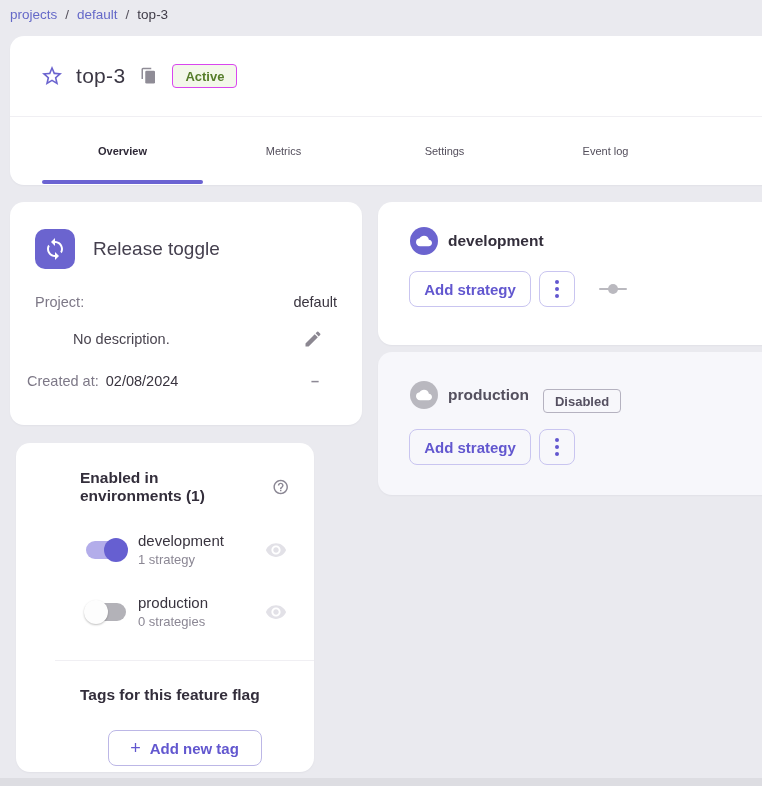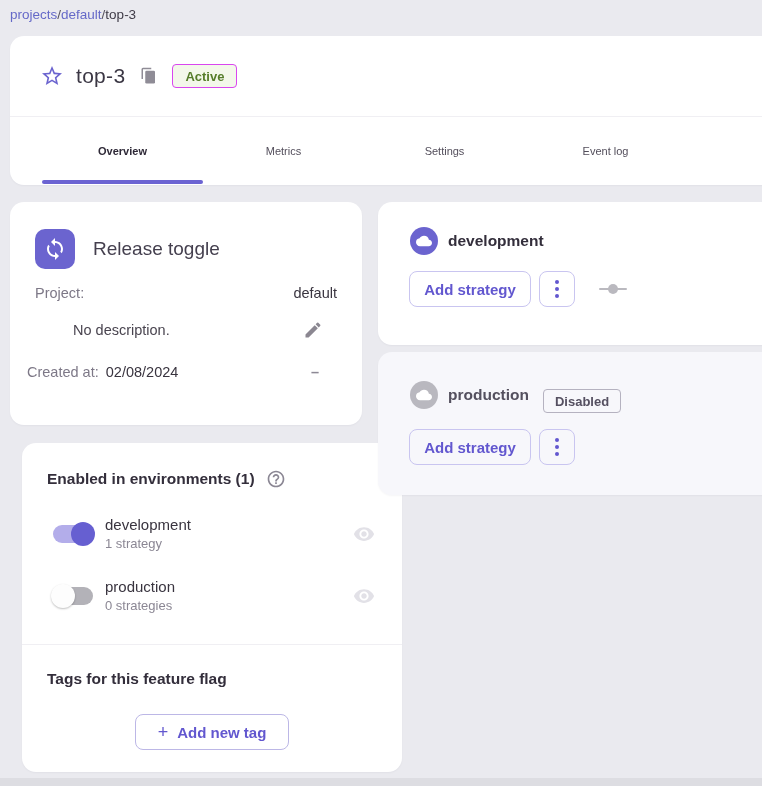--- a/index.html
+++ b/index.html
@@ -3,21 +3,21 @@
 <meta charset="utf-8">
 <style>
   * { margin:0; padding:0; box-sizing:border-box; }
   html,body { background:#eaeaef; }
   .page {
     position:relative; width:762px; height:786px; overflow:hidden;
     background:#eaeaef; font-family:"Liberation Sans", sans-serif;
   }
   
   .breadcrumb { position:absolute; left:10px; top:3px; height:22px;
-    display:flex; align-items:center; font-size:13.5px; }
+    display:flex; align-items:center; gap:8px; font-size:13.5px; }
   .breadcrumb a { color:#6569c8; text-decoration:none; cursor:pointer; }
   .breadcrumb .sep { color:#55515c; }
   .breadcrumb .current { color:#3f3b47; }
 
   
   .card { position:absolute; background:#fff; border-radius:14px;
     box-shadow:0 1px 2px rgba(30,25,50,0.04); }
 
   
   .header-card { left:10px; top:36px; width:790px; height:149px; }
@@ -37,32 +37,32 @@
     height:4px; background:#6b63d2; border-radius:2px; }
 
   
   .type-card { left:10px; top:202px; width:352px; height:223px; }
   .type-head { display:flex; align-items:center; gap:18px; padding:27px 25px 0; }
   .type-icon { width:40px; height:40px; border-radius:10px; background:#6b64cf;
     display:flex; align-items:center; justify-content:center; flex:none; }
   .type-title { font-size:19px; font-weight:400; color:#443f4e; }
   .meta-row { display:flex; align-items:center; justify-content:space-between;
     padding:0 25px; font-size:14.5px; }
-  .row-project { margin-top:16px;text-align:right; }
+  .row-project { margin-top:25px;text-align:right; }
   .row-desc { margin-top:19px;margin-left:38px; }
   .row-created { margin-top:24px;padding-left:17px; }
   .meta-label { color:#7d7887; }
   .meta-value { color:#39343f; }
   .desc-text { color:#49444f; }
   .pencil { width:20px; height:20px; margin-right:14px; cursor:pointer; }
   .dash { color:#8d8995; font-weight:700; margin-right:18px; }
   .created-left { display:flex; gap:7px; align-items:center; }
 
   
-  .env-card { left:22px; top:443px; width:380px; height:329px; }
+  .env-card { left:16px; top:443px; width:298px; height:329px;padding-left:39px; }
   .env-head { display:flex; align-items:center; gap:11px; padding:26px 25px 0; }
   .section-title { font-size:15.5px; font-weight:700; color:#332e3b; }
   .help { width:20px; height:20px; cursor:pointer; }
   .env-row { display:flex; align-items:center; padding:0 27px 0 31px; margin-top:27px; }
   .switch { position:relative; width:40px; height:18px; border-radius:9px;
     margin-right:12px; flex:none; cursor:pointer; }
   .switch.on { background:#b3adea; }
   .switch.off { background:#b3b2b8; }
   .switch .thumb { position:absolute; top:-3px; width:24px; height:24px; border-radius:50%; }
   .switch.on .thumb { right:-2px; background:#665fd1; }

